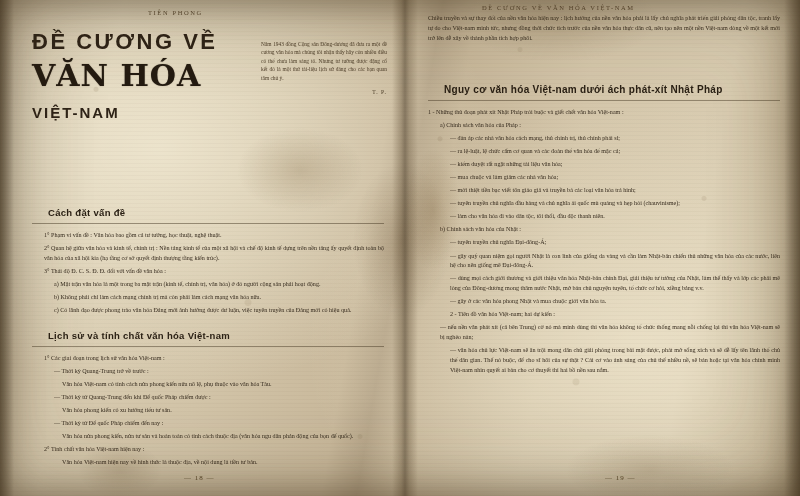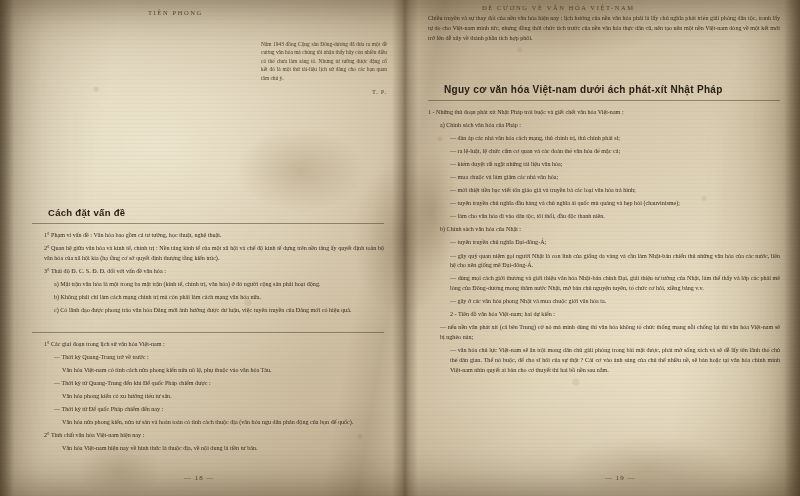--- a/index.html
+++ b/index.html
@@ -147,38 +147,44 @@
   <div class="grain"></div>
   <div class="fibers"></div>
   <div class="stains"></div>
   <div class="gutter"></div>
   <div class="curl"></div>
   <div class="curlr"></div>
 
   <div class="page left">
     <div class="runhead rh-left">TIÊN PHONG</div>
 
+    <div class="masthead">
+      <div class="t1">ĐỀ CƯƠNG VỀ</div>
+      <div class="t2">VĂN HÓA</div>
+      <div class="t3">VIỆT-NAM</div>
+    </div>
 
     <div class="blurb">
       <span>Năm 1943 đồng Cộng sản Đông-dương đã đưa ra một đề cương văn hóa mà chúng tôi nhận thấy hãy còn nhiều điều có thể chưa làm sáng tỏ. Nhưng tư tưởng được đặng cố kết đó là một thứ tài-liệu lịch sử đáng cho các bạn quan tâm chú ý.</span>
       <span class="sig">T. P.</span>
     </div>
 
     <div class="block l-sec1">
       <h2 class="sec">Cách đặt vấn đề</h2>
       <div class="rule"></div>
       <p class="txt ind">1° Phạm vi vấn đề : Văn hóa bao gồm cả tư tưởng, học thuật, nghệ thuật.</p>
       <p class="txt ind">2° Quan hệ giữa văn hóa và kinh tế, chính trị : Nền tảng kinh tế của một xã hội và chế độ kinh tế dựng trên nền tảng ấy quyết định toàn bộ văn hóa của xã hội kia (hạ tầng cơ sở quyết định thượng tầng kiến trúc).</p>
       <p class="txt ind">3° Thái độ Đ. C. S. Đ. Đ. đối với vấn đề văn hóa :</p>
       <p class="txt ind2">a) Mặt trận văn hóa là một trong ba mặt trận (kinh tế, chính trị, văn hóa) ở đó người cộng sản phải hoạt động.</p>
       <p class="txt ind2">b) Không phải chỉ làm cách mạng chính trị mà còn phải làm cách mạng văn hóa nữa.</p>
       <p class="txt ind2">c) Có lãnh đạo được phong trào văn hóa Đảng mới ảnh hưởng được dư luận, việc tuyên truyền của Đảng mới có hiệu quả.</p>
     </div>
 
     <div class="block l-sec2">
+      <h2 class="sec">Lịch sử và tính chất văn hóa Việt-nam</h2>
       <div class="rule"></div>
       <p class="txt ind">1° Các giai đoạn trong lịch sử văn hóa Việt-nam :</p>
       <p class="txt ind2">— Thời kỳ Quang-Trung trở về trước :</p>
       <p class="txt ind3">Văn hóa Việt-nam có tính cách nửa phong kiến nửa nô lệ, phụ thuộc vào văn hóa Tàu.</p>
       <p class="txt ind2">— Thời kỳ từ Quang-Trung đến khi Đế quốc Pháp chiếm được :</p>
       <p class="txt ind3">Văn hóa phong kiến có xu hướng tiểu tư sản.</p>
       <p class="txt ind2">— Thời kỳ từ Đế quốc Pháp chiếm đến nay :</p>
       <p class="txt ind3">Văn hóa nửa phong kiến, nửa tư sản và hoàn toàn có tính cách thuộc địa (văn hóa ngu dân phản động của bọn đế quốc).</p>
       <p class="txt ind">2° Tính chất văn hóa Việt-nam hiện nay :</p>
       <p class="txt ind3">Văn hóa Việt-nam hiện nay về hình thức là thuộc địa, về nội dung là tiền tư bản.</p>

